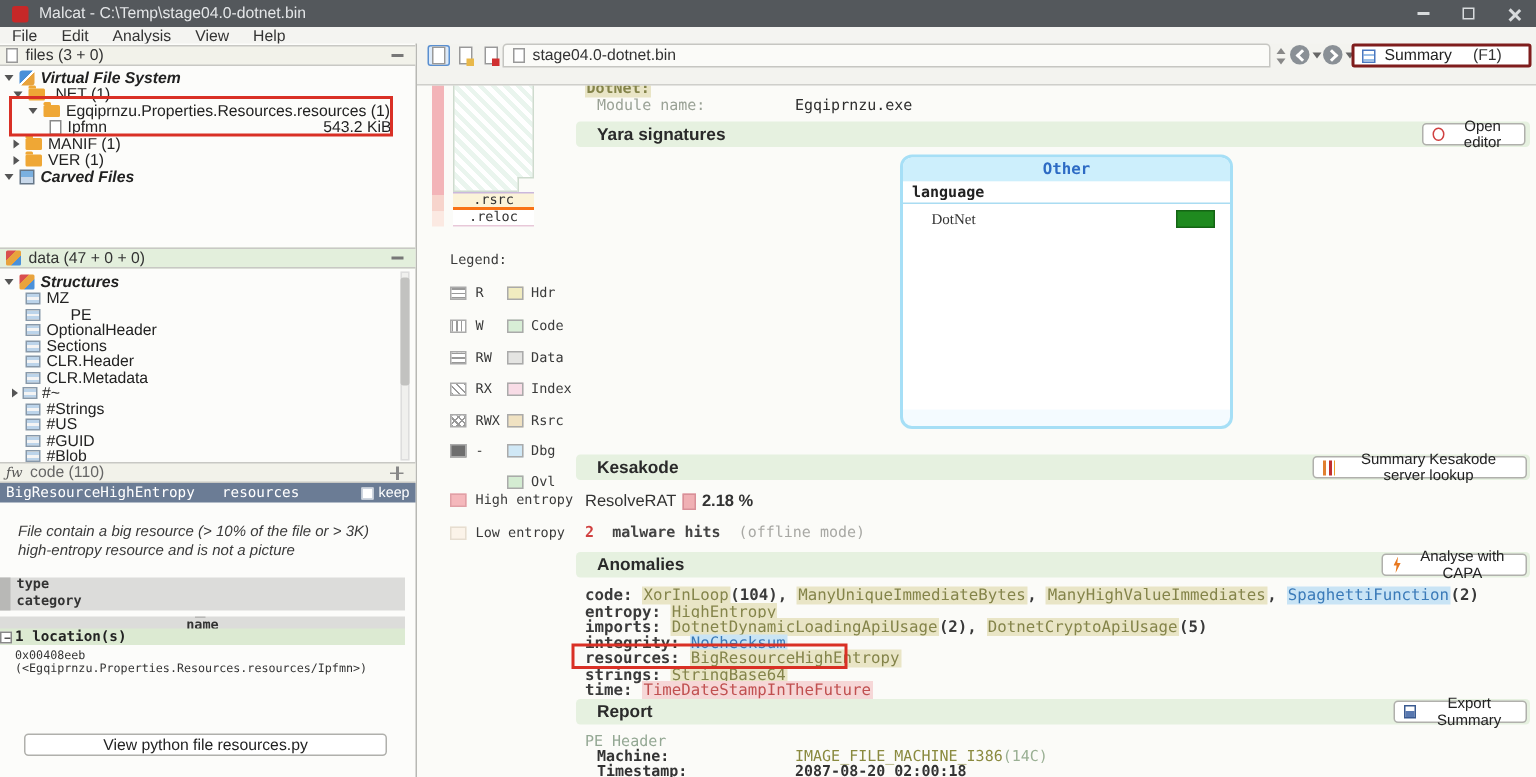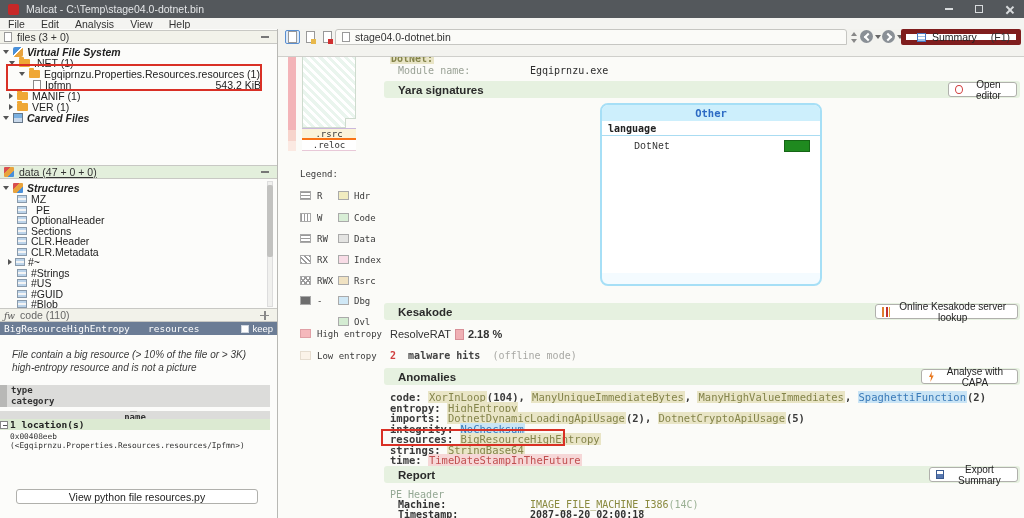--- a/index.html
+++ b/index.html
@@ -74,21 +74,21 @@
   .badge { position:absolute; right:-2px; bottom:-2px; width:5px; height:5px; }
   .tab { position:absolute; left:57px; top:0px; height:16px; width:512px; background:#fbfbf8; border:1px solid #c6c6c2; border-radius:3px 3px 0 0; display:flex; align-items:center; gap:5px; padding-left:6px; font-size:10.5px; color:#333; }
   .sort-ic { position:relative; width:8px; height:11px; }
   .sort-ic::before { content:""; position:absolute; left:1px; top:0; border-left:3px solid transparent; border-right:3px solid transparent; border-bottom:4px solid #888; }
   .sort-ic::after { content:""; position:absolute; left:1px; bottom:0; border-left:3px solid transparent; border-right:3px solid transparent; border-top:4px solid #888; }
   .navbtn { position:absolute; top:1px; width:13px; height:13px; border-radius:50%; background:#8a9096; }
   .navbtn::before { content:""; position:absolute; left:4.5px; top:3.5px; width:4px; height:4px; border-left:2px solid #fff; border-bottom:2px solid #fff; }
   .nav-back::before { transform:rotate(45deg); }
   .nav-fwd::before { left:3px; transform:rotate(-135deg); }
   .caret { position:absolute; top:6px; width:0; height:0; border-left:3px solid transparent; border-right:3px solid transparent; border-top:4px solid #666; }
-  .viewsel { position:absolute; left:623px; top:0; width:120px; height:16px; background:#fff; border:5px solid #7f1d1d; border-radius:2px; display:flex; align-items:center; font-size:10.5px; color:#222;justify-content:center; }
+  .viewsel { position:absolute; left:623px; top:0; width:120px; height:16px; background:#fff; border:2px solid #7f1d1d; border-radius:2px; display:flex; align-items:center; font-size:10.5px; color:#222; }
   .vs-ic { width:9px; height:9px; border:1px solid #4a78c0; background:repeating-linear-gradient(180deg,#fff 0 2px,#9cc0e8 2px 3.5px); margin:0 6px 0 5px; }
 
   
   .ent-seg { position:absolute; left:288px; width:8px; }
   .secmap { position:absolute; left:302px; width:54px; }
   .hatch { background:repeating-linear-gradient(45deg,#eaf5ee 0 3px,#ffffff 3px 6px); border:1px solid #cedbce; }
   .hatch::after { content:""; position:absolute; right:-1px; bottom:-1px; width:10px; height:9px; background:#fbfbf8; border-left:1px solid #cedbce; border-top:1px solid #cedbce; }
   .sec-label { display:flex; align-items:center; justify-content:center; font-family:"DejaVu Sans Mono",monospace; font-size:9px; color:#333; }
   .legend-txt { position:absolute; font-family:"DejaVu Sans Mono",monospace; font-size:9px; color:#3a3a3a; }
   .lsw { position:absolute; width:11px; height:9px; border:1px solid #aaa; }
@@ -111,21 +111,21 @@
   .tag { font-family:"DejaVu Sans Mono",monospace; padding:0 1px; }
   .tk { background:#e9e5c6; color:#84844a; }
   .tb { background:#c9e4f5; color:#3a7ab8; }
   .tp { background:#f6d7d7; color:#c05050; }
   .anno-line { position:absolute; font-family:"DejaVu Sans Mono",monospace; font-size:10.5px; color:#333; }
   .anno-label { font-weight:bold; color:#3a3a3a; }
 
   .otherbox { position:absolute; left:600px; top:103px; width:222px; height:183px; border:2px solid #a6dff6; border-radius:8px; background:#f4fbff; overflow:hidden; }
   .ob-head { height:16px; background:#cdeffc; display:flex; align-items:center; justify-content:center; font-family:"DejaVu Sans Mono",monospace; font-size:10.5px; font-weight:bold; color:#2d6bc4; }
   .ob-col { height:15px; background:#fff; border-bottom:1px solid #aadcf2; display:flex; align-items:center; font-family:"DejaVu Sans Mono",monospace; font-size:10px; font-weight:bold; color:#222; padding-left:6px; }
-  .ob-row { height:20px; background:#fff; display:flex; align-items:center; font-family:Liberation Mono, monospace; font-size:10px; color:#333; padding-left:32px; position:relative; }
+  .ob-row { height:20px; background:#fff; display:flex; align-items:center; font-family:Liberation Serif, serif; font-size:10px; color:#333; padding-left:19px; position:relative; }
   .ob-fill { flex:1; background:#fff; height:117px; }
   .match-cell { position:absolute; right:10px; top:4px; width:26px; height:12px; background:#1f8a1f; border:1px solid #156515; }
 
   .shield-ic { width:9px; height:9px; border:1.5px solid #d04040; border-radius:50%; background:#fff; }
   .chart-ic { width:10px; height:10px; background:linear-gradient(90deg,#e08030 0 2px,transparent 2px 4px,#c03030 4px 6px,transparent 6px 7px,#e8a030 7px 9px,transparent 9px); }
   .bolt-ic { width:8px; height:11px; background:#e87820; clip-path:polygon(60% 0,15% 55%,45% 55%,35% 100%,85% 40%,52% 40%); }
   .save-ic { width:9px; height:9px; border:1px solid #3a5a90; background:linear-gradient(#fff 0 3px,#5878b0 3px); }
   .fw-ic::before { content:"ƒw"; font-family:"DejaVu Serif",serif; font-style:italic; font-size:9px; color:#555; }
   .fdoc-sm { position:relative; width:8px; height:10px; background:#fff; border:1px solid #999; }
 </style>
@@ -199,38 +199,38 @@
       <span class="tree-label">VER (1)</span>
     </div>
     <div class="row" style="left:3px; top:83px; display:flex; align-items:center; gap:4px;">
       <span class="chev-d"></span>
       <span class="carved-ic"></span>
       <span class="tree-label bold-it">Carved Files</span>
     </div>
 
     <div class="annot" style="left:6px; top:35px; width:256px; height:27px;"></div>
 
-    <div class="phead phead-green" style="top:136px;text-decoration:underline;">
+    <div class="phead phead-green" style="top:136px;">
       <span class="structs-ic" style="margin:0 5px 0 4px;"></span>
       <span>data (47 + 0 + 0)</span>
       <span class="hspacer"></span>
       <span class="collapse-bar" style="margin-right:8px;"></span>
     </div>
 
     <div class="row" style="left:3px; top:153px; display:flex; align-items:center; gap:4px;">
       <span class="chev-d"></span>
       <span class="structs-ic"></span>
       <span class="tree-label bold-it">Structures</span>
     </div>
 
     <div class="row" style="left:17px; top:164px; display:flex; align-items:center; gap:4px;">
         <span class="struct-ic"></span>
         <span class="tree-label">MZ</span>
       </div>
-    <div class="row" style="left:17px; top:174.5px; display:flex; align-items:center; gap:9px;">
+    <div class="row" style="left:17px; top:174.5px; display:flex; align-items:center; gap:20px;">
         <span class="struct-ic"></span>
         <span class="tree-label">PE</span>
       </div>
     <div class="row" style="left:17px; top:185px; display:flex; align-items:center; gap:4px;">
         <span class="struct-ic"></span>
         <span class="tree-label">OptionalHeader</span>
       </div>
     <div class="row" style="left:17px; top:195.5px; display:flex; align-items:center; gap:4px;">
         <span class="struct-ic"></span>
         <span class="tree-label">Sections</span>
@@ -408,21 +408,21 @@
       <span class="match-cell"></span>
     </div>
     <div class="ob-fill"></div>
   </div>
 
   <div class="secbar" style="top:303px;">
     <span class="sectitle">Kesakode</span>
   </div>
   <button class="btn" style="left:875px; top:304px; width:143px; height:15px; font-size:10px;">
     <span class="chart-ic"></span>
-    <span>Online Kesakode server lookup</span>
+    <span>Summary Kesakode server lookup</span>
   </button>
   <div class="row" style="left:390px; top:328px; display:flex; align-items:flex-end; gap:4px;">
     <span style="font-size:11px; color:#333;">ResolveRAT</span>
     <span style="width:9px; height:11px; background:#f0b0b4; border:1px solid #d89098;"></span>
     <span style="font-size:11px; font-weight:bold; color:#333;">2.18 %</span>
   </div>
   <div class="row mono" style="left:390px; top:350px; font-size:10px;">
     <span style="color:#d04040; font-weight:bold;">2</span>
     <span style="color:#444; font-weight:bold;">&nbsp;</span><span style="color:#444; font-weight:bold;">malware hits</span>
     <span style="color:#a8a8a4;">&nbsp;</span><span style="color:#a8a8a4;">(offline mode)</span>

